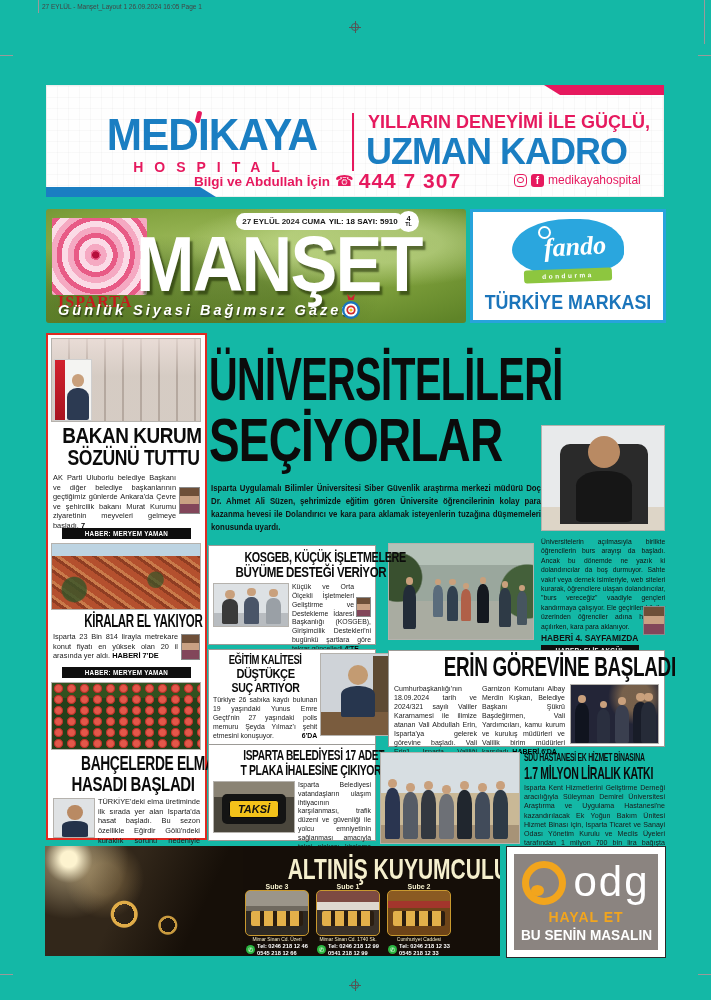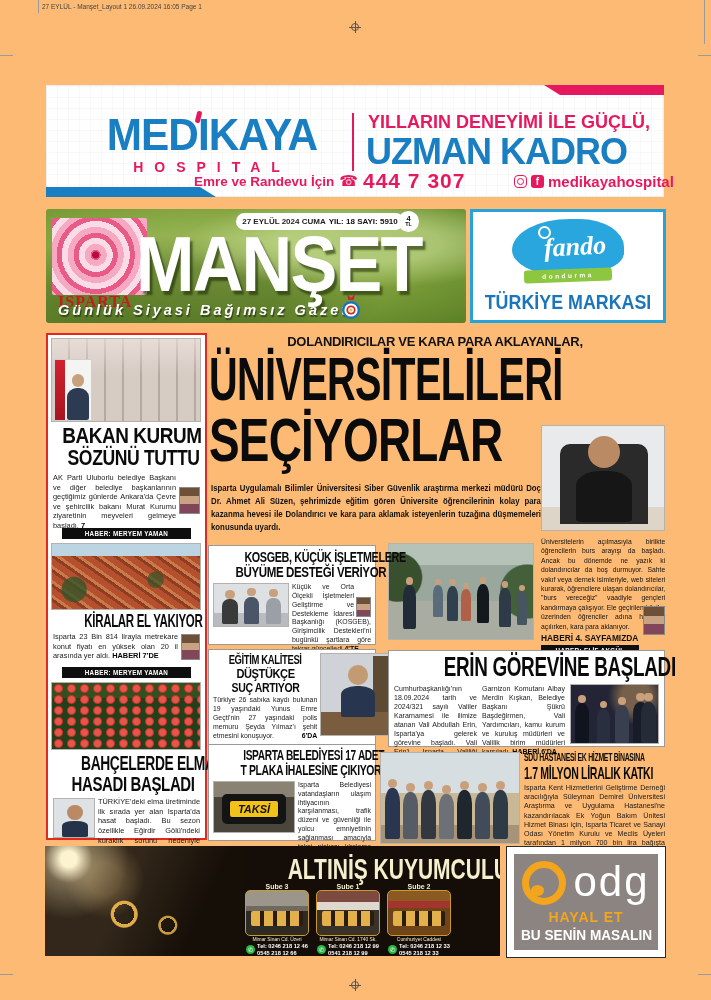--- a/index.html
+++ b/index.html
@@ -1,17 +1,17 @@
 <!DOCTYPE html>
 <html><head>
 <meta charset="utf-8">
 <style>
   html,body{margin:0;padding:0;background:#ffffff;}
   *{box-sizing:border-box;}
-  .page{position:relative;width:711px;height:1000px;background:#fdba74;overflow:hidden;
+  .page{position:relative;width:711px;height:1000px;background:#14b8a6;overflow:hidden;
         font-family:"Liberation Sans","DejaVu Sans",sans-serif;color:#111;}
   .abs{position:absolute;}
   .photo{position:absolute;overflow:hidden;border:1px solid #b5b2ad;}
   .mark{position:absolute;background:#9a9a9a;}
   .reg{position:absolute;width:12px;height:12px;
        background:linear-gradient(#555,#555) center/1px 100% no-repeat,
                   linear-gradient(#555,#555) center/100% 1px no-repeat;}
   .reg::before{content:'';position:absolute;inset:2px;border:1px solid #555;border-radius:50%;}
   .sx{display:inline-block;white-space:nowrap;}
   .ol{transform-origin:0 50%;}
@@ -63,32 +63,32 @@
       <div style="font-size:14px;font-weight:700;color:#e6195e;letter-spacing:11px;margin-top:-2px">HOSPITAL</div>
     </div>
     <i class="abs" style="left:150px;top:26px;width:5px;height:12px;background:#e6195e;border-radius:2px;transform:rotate(14deg)"></i>
 
     <div class="abs" style="left:306px;top:28px;width:2px;height:58px;background:#e6195e"></div>
 
     <div class="abs" style="left:322px;top:27px;font-size:18px;font-weight:800;color:#e6195e">YILLARIN DENEYİMİ İLE GÜÇLÜ,</div>
     <div class="abs" style="left:320px;top:46px;font-size:36px;font-weight:800;color:#1a7ec2;letter-spacing:-1px">UZMAN KADRO</div>
 
     <div class="abs" style="left:148px;top:84px;display:flex;align-items:center;gap:5px">
-      <span style="font-size:13.5px;font-weight:800;color:#e6195e">Emre ve Randevu İçin</span>
+      <span style="font-size:13.5px;font-weight:800;color:#e6195e">Bilgi ve Abdullah İçin</span>
       <span style="font-size:15px;color:#e6195e">☎</span>
       <span style="font-size:21px;font-weight:800;color:#e6195e;letter-spacing:1px">444 7 307</span>
     </div>
 
     <div class="abs" style="left:468px;top:88px;display:flex;align-items:center;gap:4px">
       <span style="position:relative;width:13px;height:13px;border:1.7px solid #e6195e;border-radius:4px;display:inline-block">
           <i style="position:absolute;inset:2.2px;border:1.4px solid #e6195e;border-radius:50%"></i>
         </span>
       <span style="width:13px;height:13px;background:#e6195e;border-radius:3px;color:#fff;font-size:10px;font-weight:800;
                    display:inline-flex;align-items:center;justify-content:center">f</span>
-      <span style="font-size:15px;font-weight:700;color:#e6195e">medikayahospital</span>
+      <span style="font-size:12px;font-weight:400;color:#e6195e">medikayahospital</span>
     </div>
   </div>
 
   <div class="abs" style="left:46px;top:209px;width:420px;height:114px;border-radius:3px;background:
         radial-gradient(ellipse at 75% 30%,rgba(210,230,160,.55) 0 18%,transparent 40%),
         radial-gradient(ellipse at 30% 80%,rgba(60,90,25,.45) 0 25%,transparent 50%),
         radial-gradient(ellipse at 40% 40%,#a3bf60,#7fa03c 55%,#5f8428 95%)">
     <div class="abs" style="left:6px;top:9px;width:95px;height:77px;border-radius:2px;background:
           radial-gradient(circle at 46% 48%,#b5103c 0 5%,transparent 6%),
           repeating-radial-gradient(circle at 46% 48%,#e85b86 0 5px,#f5a9c2 5px 11px,#fbdbe6 11px 17px),
@@ -186,21 +186,20 @@
     </div>
     <div class="body-txt" style="margin-top:3px;padding:0 2px">
       <span class="photo" style="position:relative;float:left;width:42px;height:40px;margin:1px 3px 0 0;display:inline-block;background:#dfe2e4">
         <i class="fig" style="left:8px;bottom:0;width:26px;height:32px;--suit:#24324a;--skin:#b98a63"></i>
       </span>
       <span>TÜRKİYE'deki elma üretiminde ilk sırada yer alan Isparta'da hasat başladı. Bu sezon özellikle Eğirdir Gölü'ndeki kuraklık sorunu nedeniyle sulama sıkıntısı baş gösterirken, rekolte beklentisi de geçen yıla oranla düştü.</span>
       <b class="pref">HABERİ 2'DE</b>
     </div>
   </div>
 
-  <div class="abs" style="left:212px;top:334px;width:446px;text-align:center;font-size:13px;font-weight:800;letter-spacing:-.3px">DOLANDIRICILAR VE KARA PARA AKLAYANLAR,</div>
   <div class="abs" style="left:209px;top:347px">
     <span class="sx ol hl" style="font-size:62px;letter-spacing:-1px;transform:scaleX(.64)">ÜNİVERSİTELİLERİ</span>
   </div>
   <div class="abs" style="left:209px;top:408px">
     <span class="sx ol hl" style="font-size:62px;letter-spacing:-1px;transform:scaleX(.74)">SEÇİYORLAR</span>
   </div>
 
   <div class="photo" style="left:541px;top:425px;width:124px;height:106px;background:
         linear-gradient(180deg,#e8eaeb 0 78%,#ddd5c7 78%)">
     <i class="abs" style="left:18px;top:18px;width:88px;height:80px;background:#2a2a2a;border-radius:10px 10px 0 0"></i>

